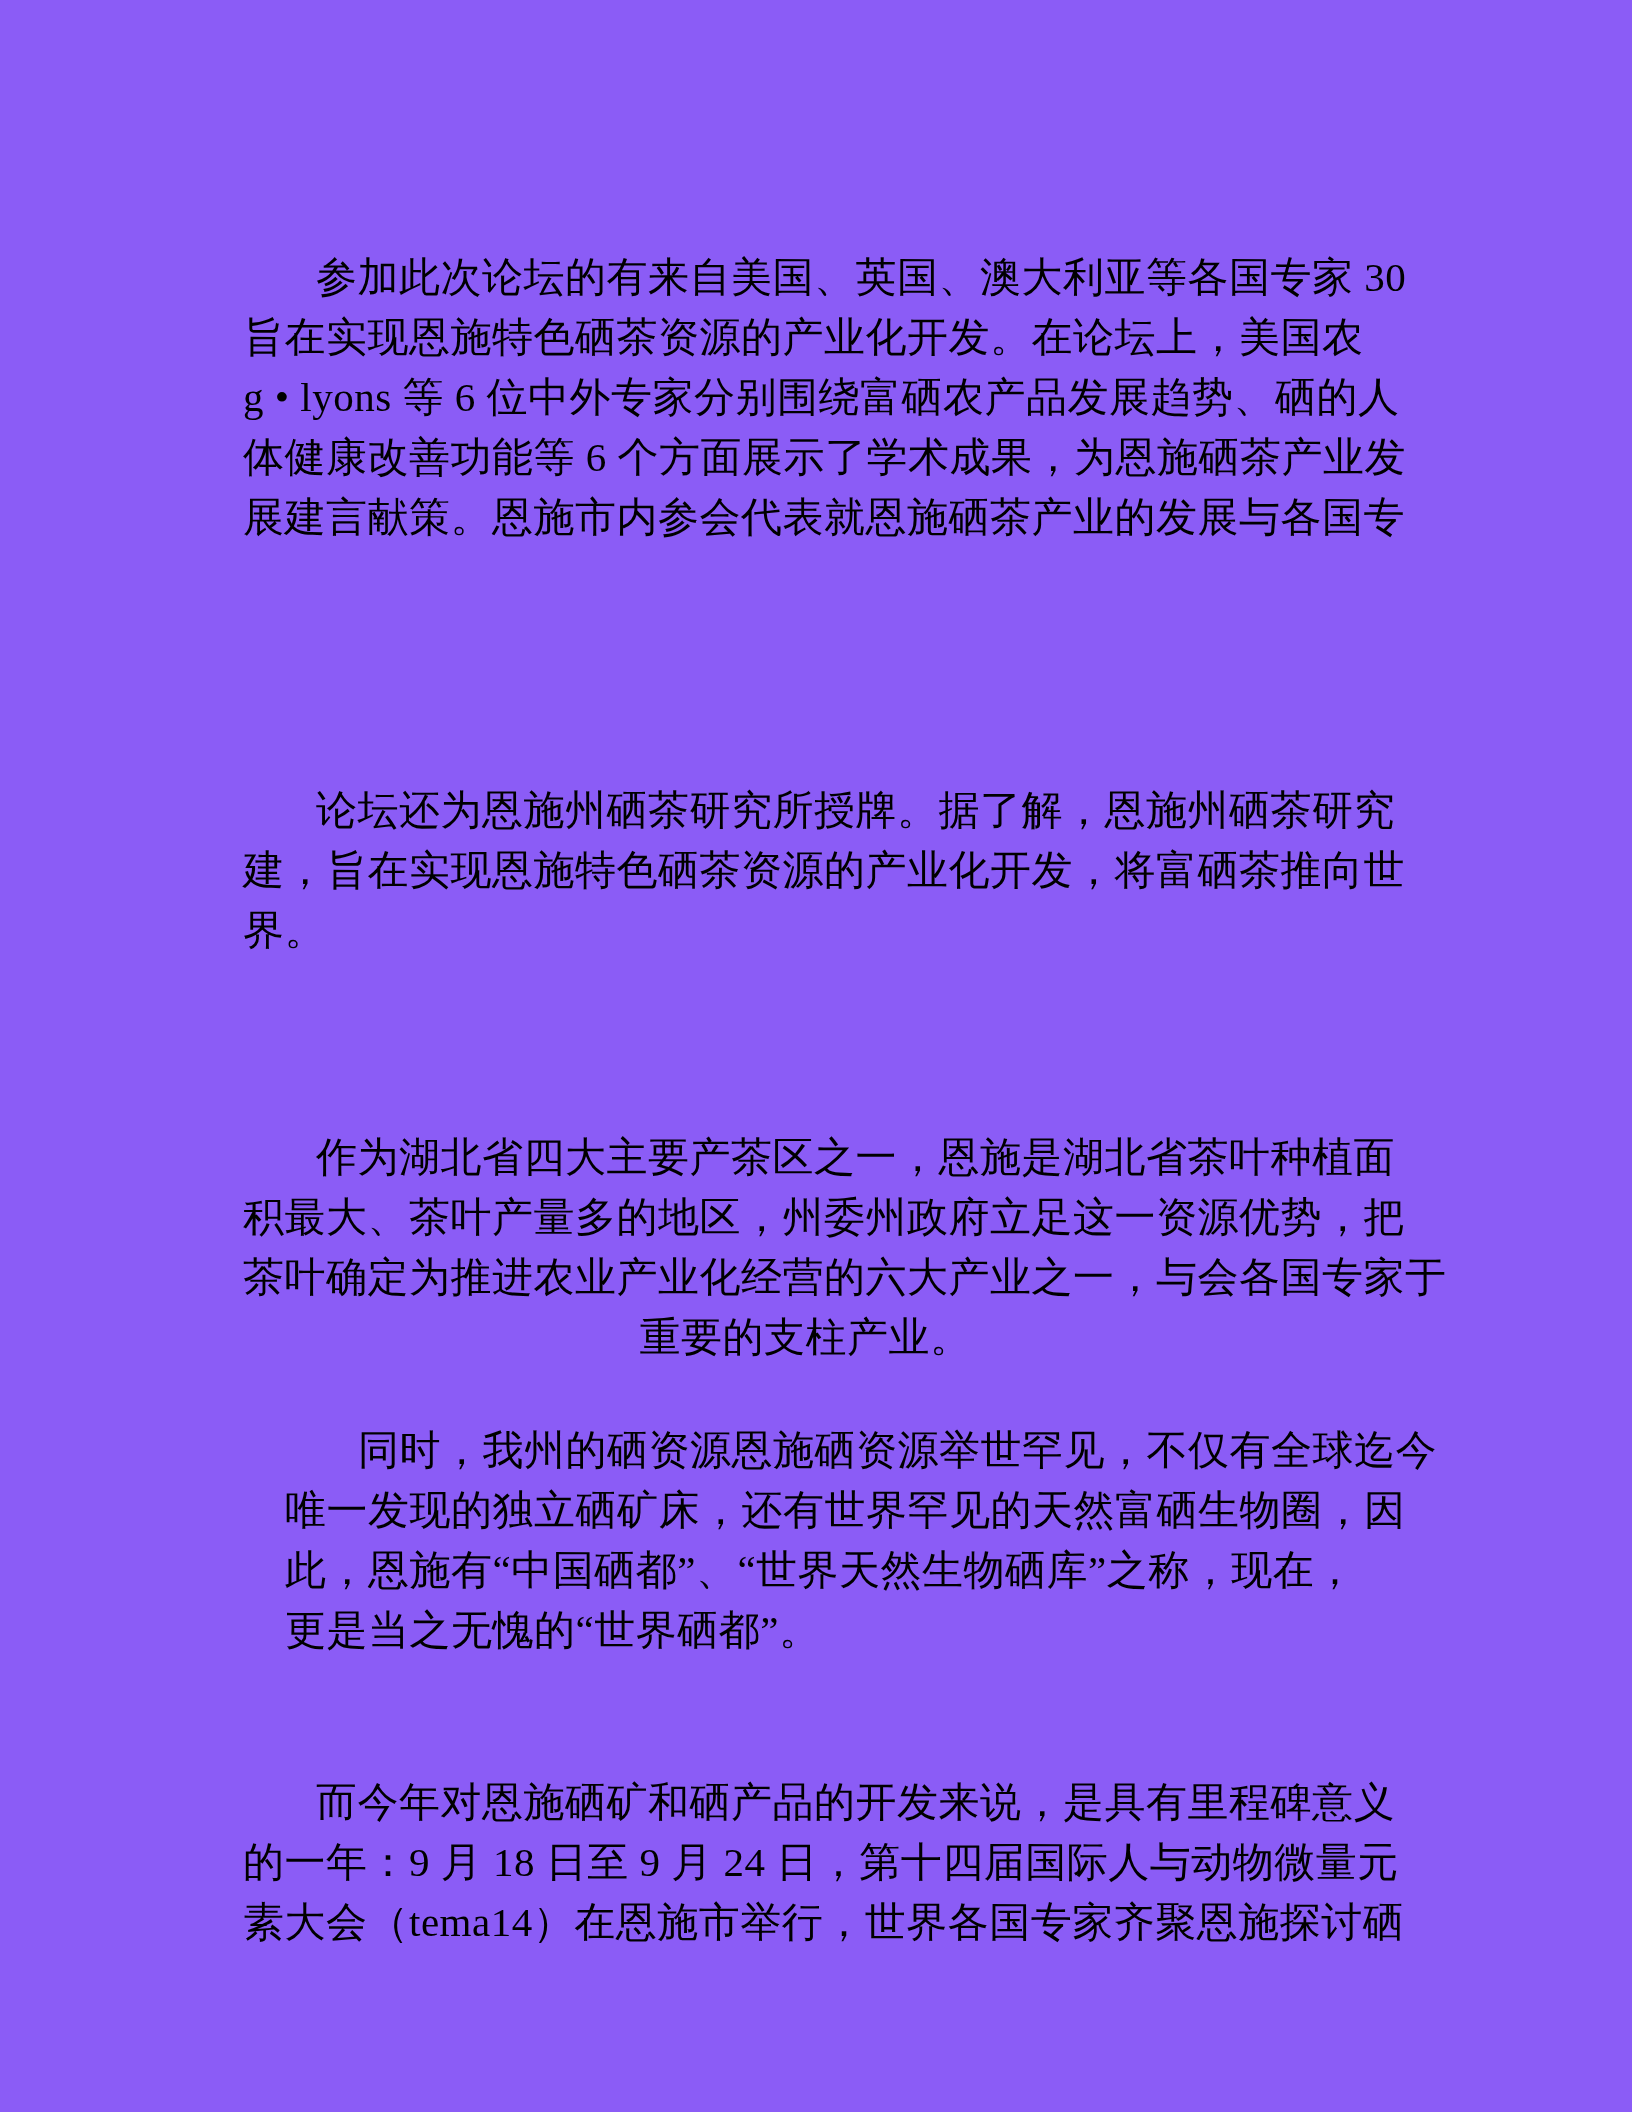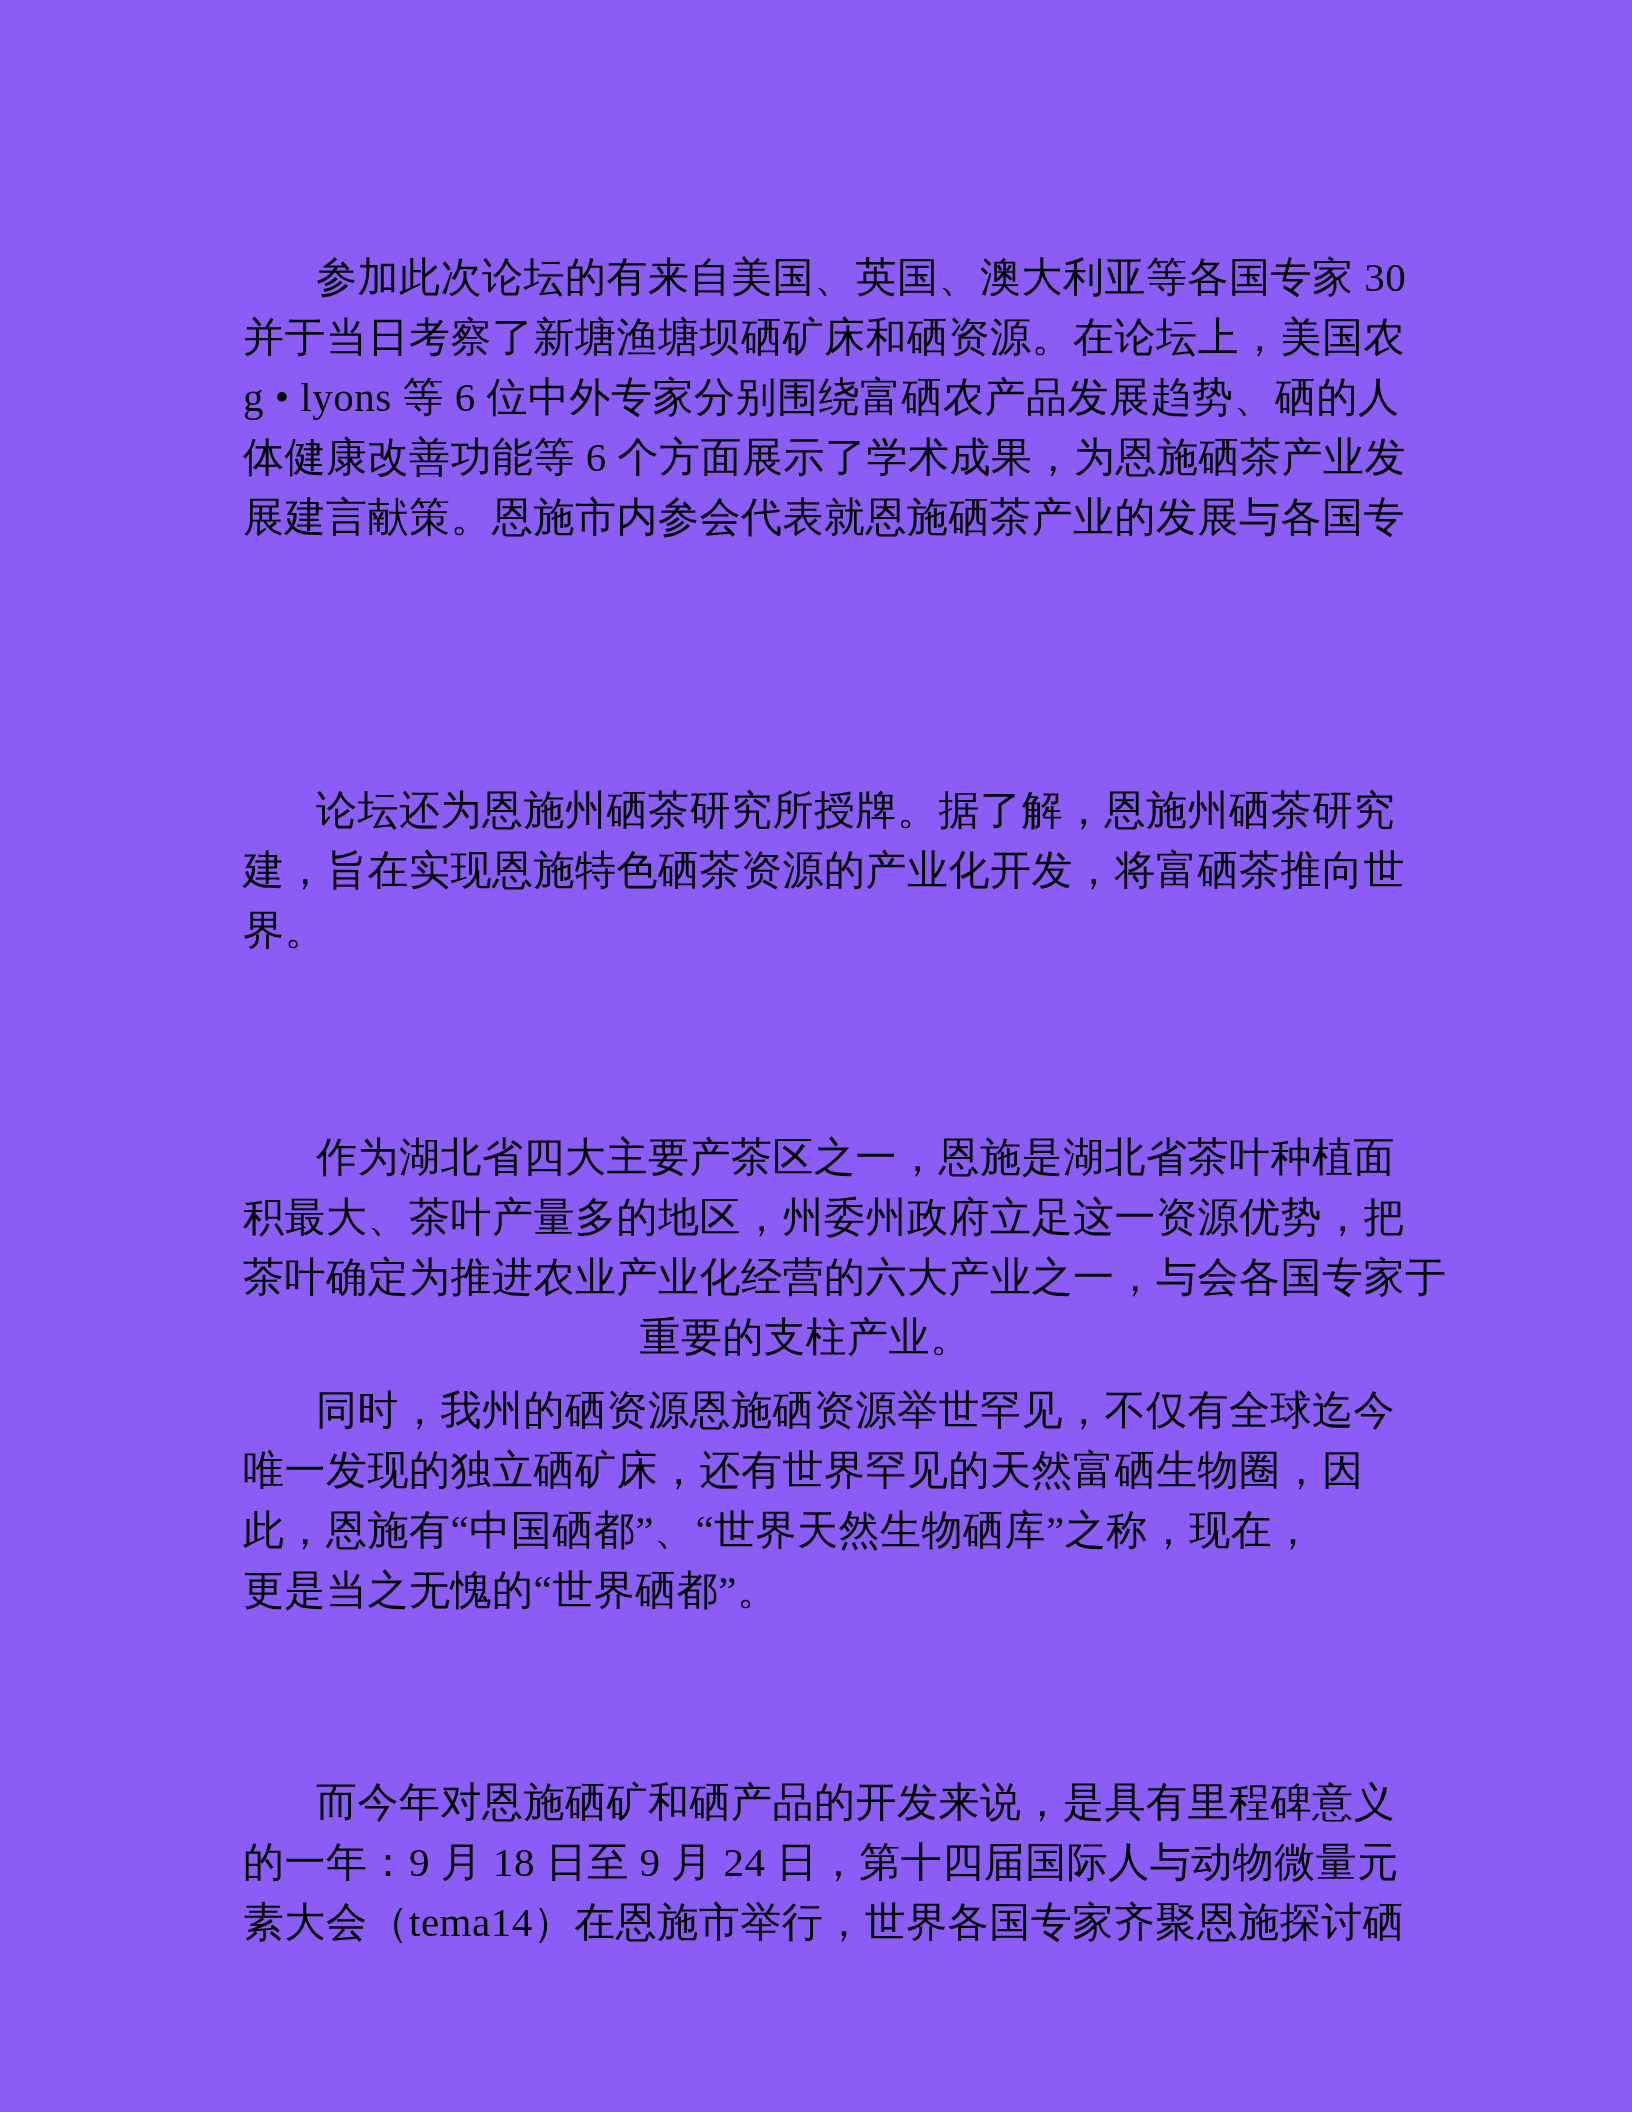--- a/index.html
+++ b/index.html
@@ -36,31 +36,31 @@
       font-size: 41px;
       white-space: nowrap;
       letter-spacing: 0.5px;
     }
     .line.first {
       padding-left: 73px;
     }
     #p1 { top: 247px; }
     #p2 { top: 780px; }
     #p3 { top: 1127px; text-align: center; }
-    #p4 { top: 1380px; }
+    #p4 { top: 1420px; margin-left: 42px; }
     #p5 { top: 1772px; }
   </style>
 </head>
 <body>
 
 <div class="page">
 
   <div class="paragraph" id="p1">
     <span class="line first">参加此次论坛的有来自美国、英国、澳大利亚等各国专家 30</span>
-    <span class="line">并于当日考察了新塘渔塘坝硒矿床和硒资源。在论坛上，美国农</span>
+    <span class="line">旨在实现恩施特色硒茶资源的产业化开发。在论坛上，美国农</span>
     <span class="line">g • lyons 等 6 位中外专家分别围绕富硒农产品发展趋势、硒的人</span>
     <span class="line">体健康改善功能等 6 个方面展示了学术成果，为恩施硒茶产业发</span>
     <span class="line">展建言献策。恩施市内参会代表就恩施硒茶产业的发展与各国专</span>
   </div>
 
   <div class="paragraph" id="p2">
     <span class="line first">论坛还为恩施州硒茶研究所授牌。据了解，恩施州硒茶研究</span>
     <span class="line">建，旨在实现恩施特色硒茶资源的产业化开发，将富硒茶推向世</span>
     <span class="line">界。</span>
   </div>

